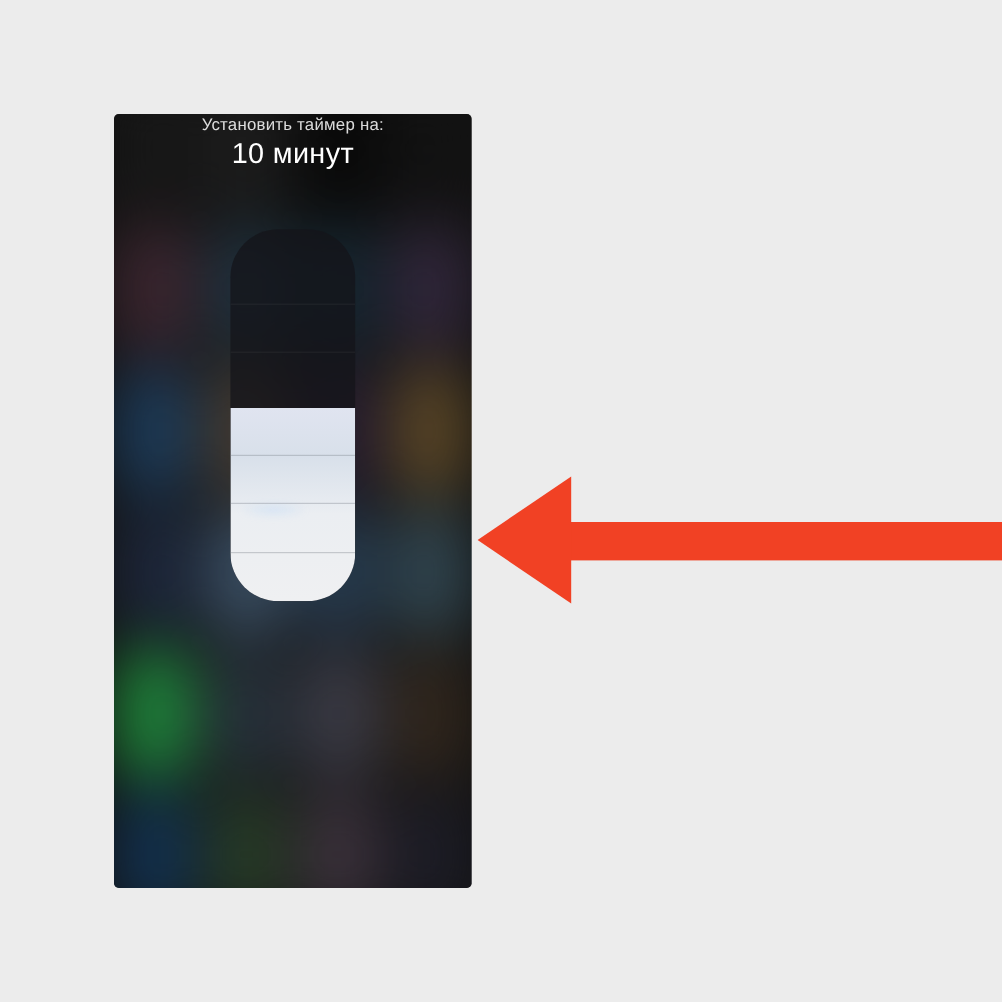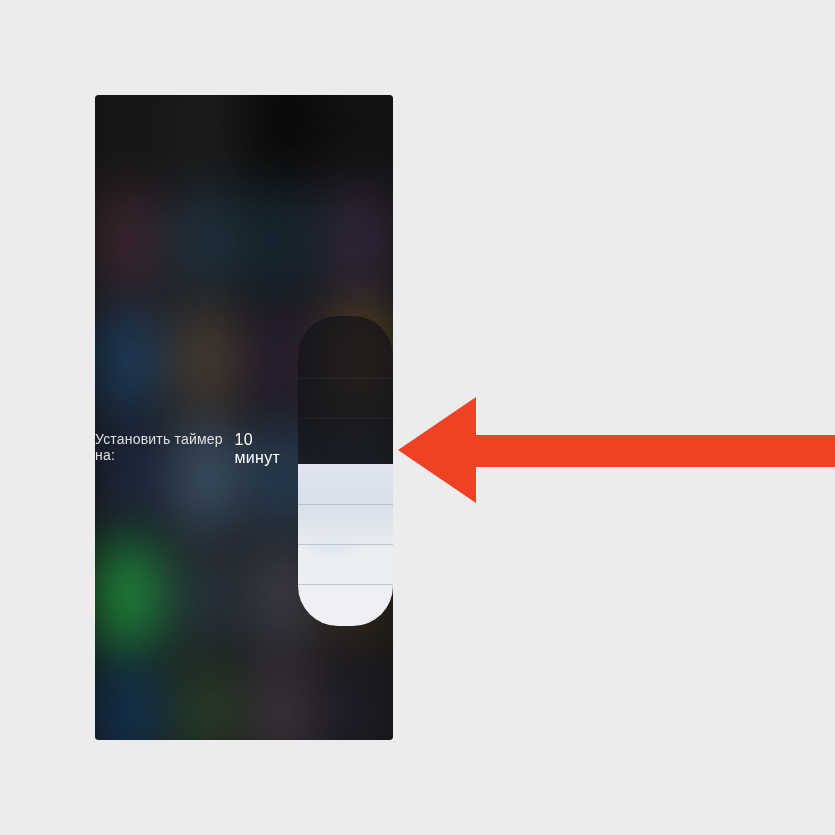--- a/index.html
+++ b/index.html
@@ -73,34 +73,34 @@
     .dark-overlay {
       position: absolute;
       inset: 0;
       background: rgba(0,0,0,0.28);
     }
     
     .content {
       position: absolute;
       inset: 0;
       display: flex;
+      flex-direction: column;
       align-items: center;
-      padding-top: 58px;
     }
     
     .title-label {
       color: rgba(255,255,255,0.85);
       font-size: 14px;
       font-weight: 400;
       letter-spacing: 0.2px;
     }
     
     .time-value {
       color: #ffffff;
-      font-size: 16px;
+      font-size: 24px;
       font-weight: 400;
       margin-top: 4px;
       letter-spacing: 0.3px;
     }
     
     .slider-container {
       margin-top: 48px;
       width: 104px;
       height: 310px;
       border-radius: 40px;

